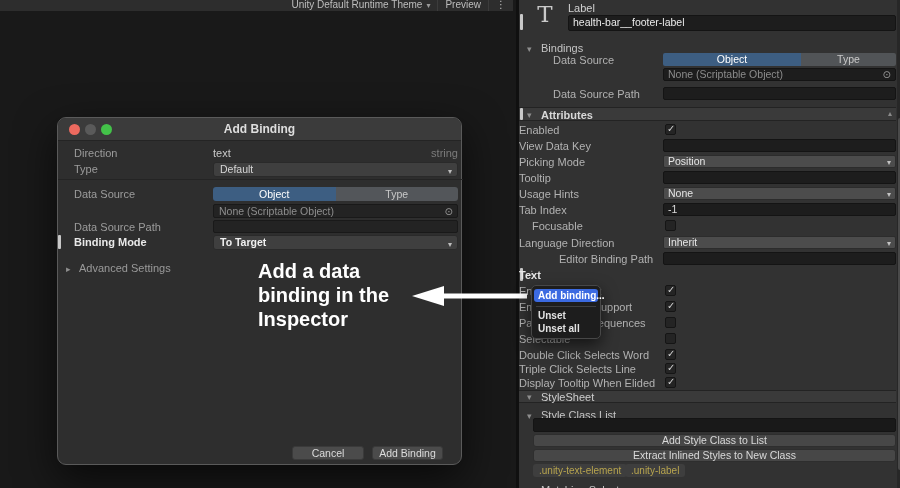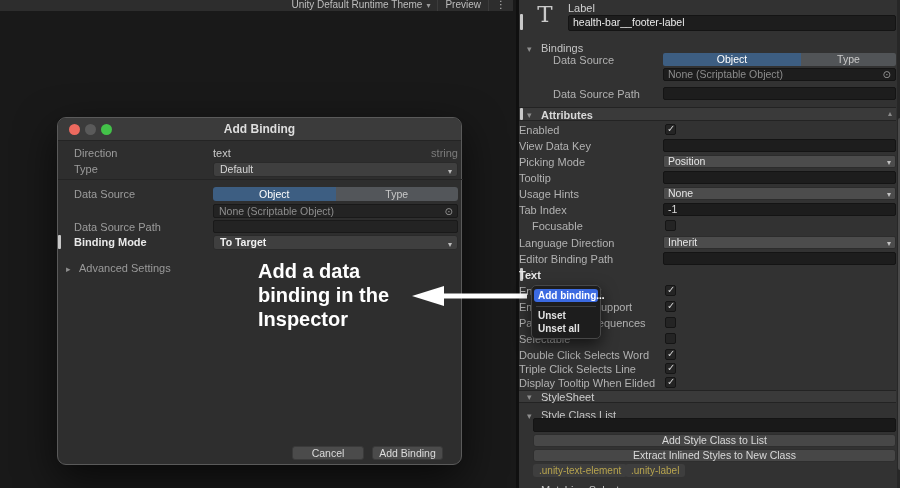--- a/index.html
+++ b/index.html
@@ -204,21 +204,21 @@
 
     <div class="ilab" style="top:220px;margin-left:13px;">Focusable</div>
     <div class="cb" style="top:220px;"></div>
 
     <div class="ilab" style="top:237px;">Language Direction</div>
     <div class="idrop" style="top:236px;">
       <span>Inherit</span>
       <span class="icaret">▾</span>
     </div>
 
-    <div class="ilab" style="top:253px;">Editor Binding Path</div>
+    <div class="ilab" style="top:253px;margin-left:40px;">Editor Binding Path</div>
     <div class="ifield" style="top:252px;"></div>
 
     <div class="modbar" style="left:1px;top:268px;height:13px;"></div>
     <div class="drag-dots" style="left:8px;top:269px;">⋮</div>
     <div class="ilab" style="top:269px;color:#e8e8e8;font-weight:700;">Text</div>
 
     <div class="ilab" style="top:285px;">Enable Rich Text</div>
     <div class="cb" style="top:285px;">
         <span class="ck">✓</span>
       </div>

